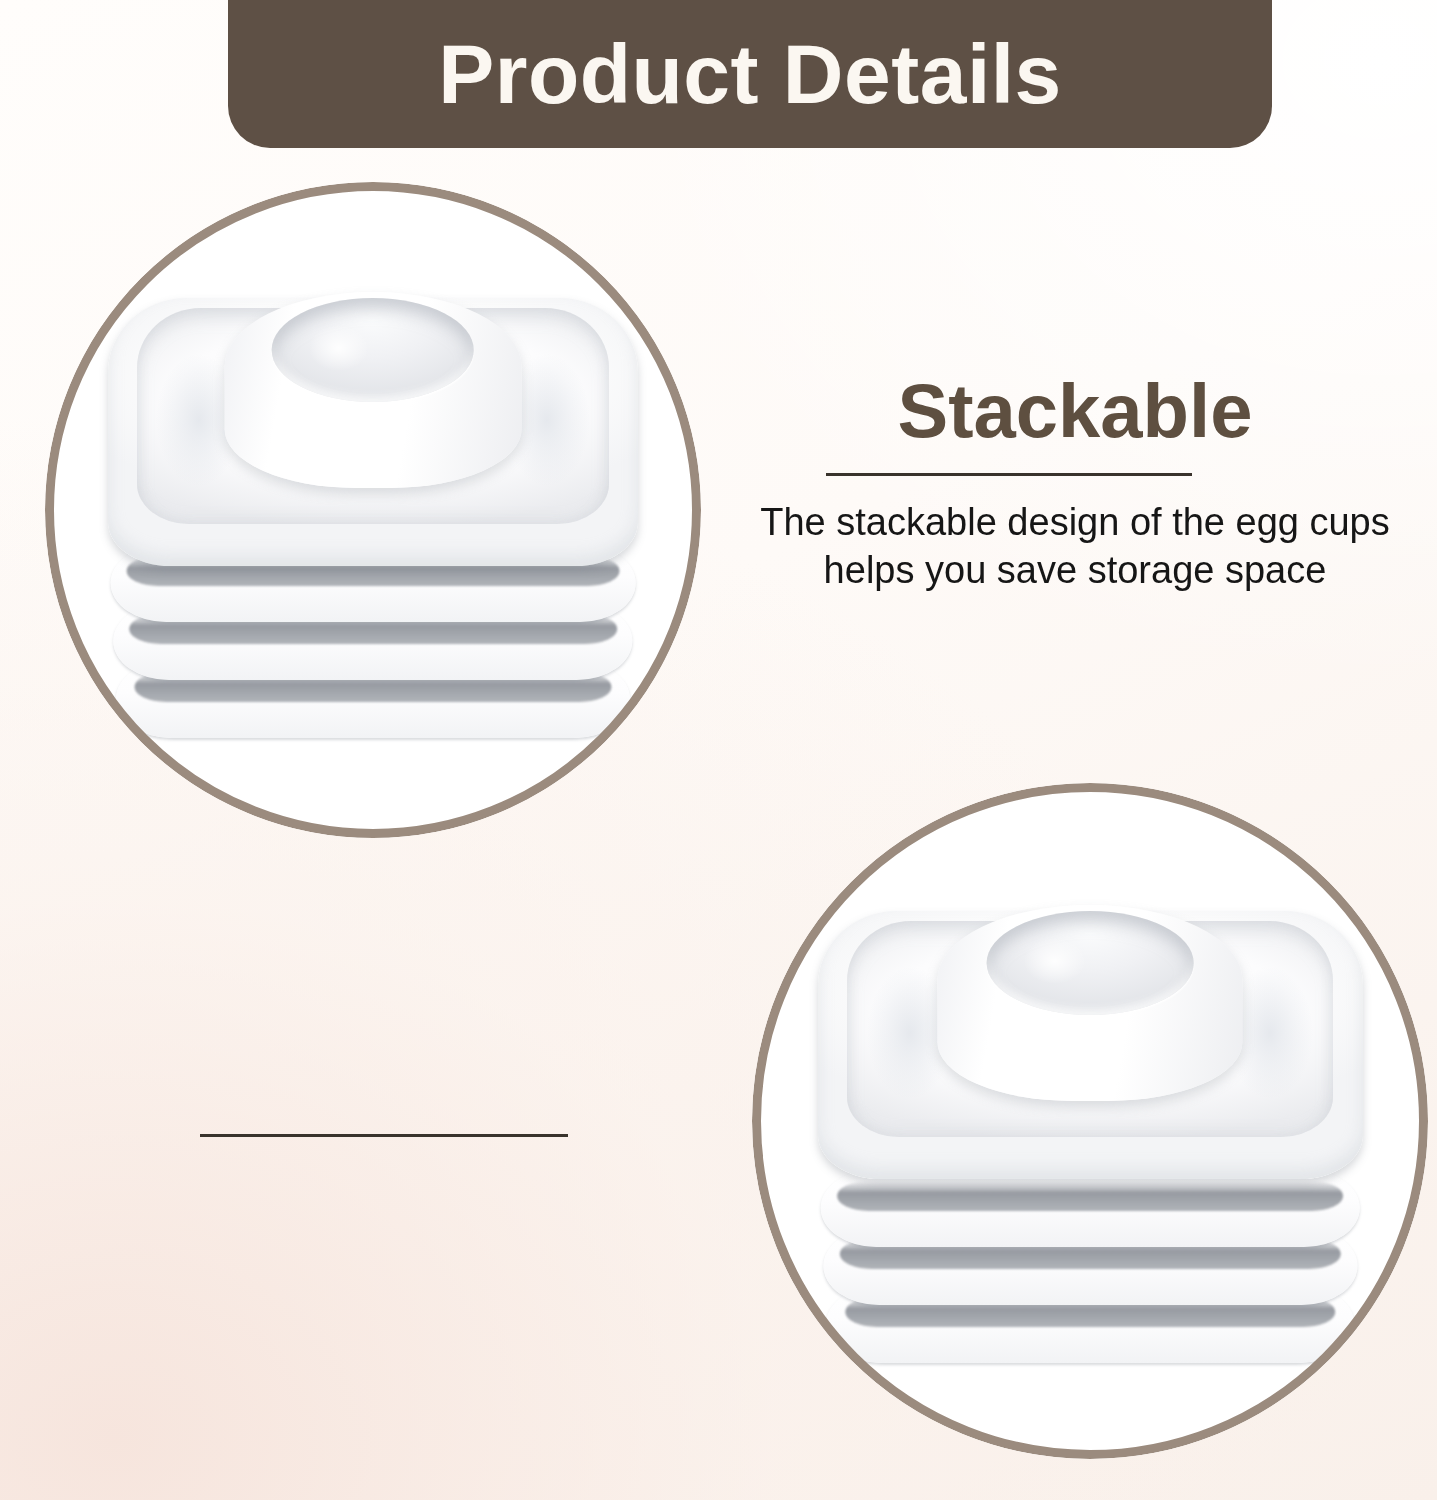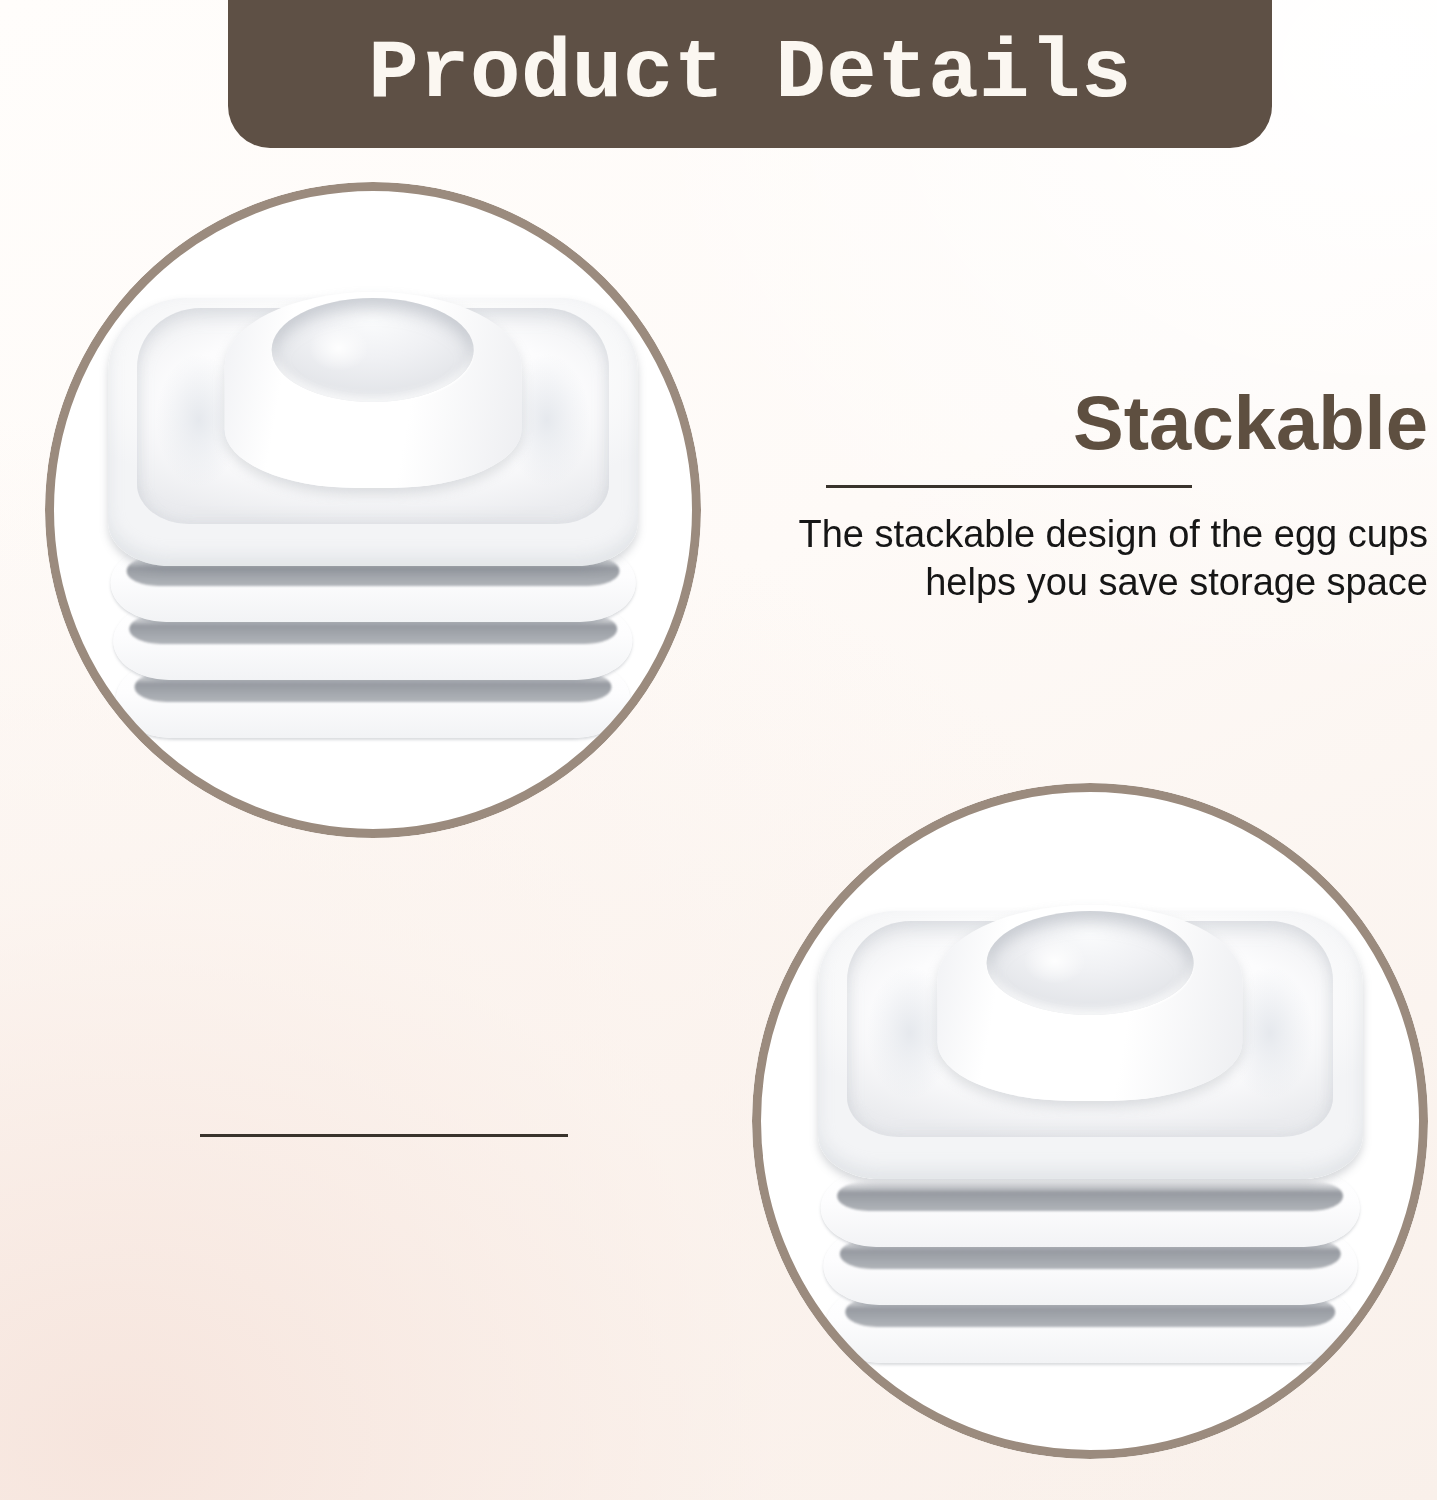--- a/index.html
+++ b/index.html
@@ -32,21 +32,21 @@
     top: -10px;
     width: 1044px;
     height: 158px;
     background: #5E5045;
     border-radius: 0 0 42px 42px;
     display: flex;
     align-items: center;
     justify-content: center;
   }
   .banner-title {
-    font-family: Liberation Mono, monospace;
+    font-family: Liberation Sans, sans-serif;
     font-weight: 700;
     font-size: 84px;
     line-height: 1;
     color: #FBF7F1;
     letter-spacing: 0.5px;
     padding-top: 10px;
     white-space: nowrap;
   }
 
   
@@ -215,23 +215,23 @@
     font-family: "Liberation Sans", sans-serif;
     font-weight: 400;
     font-size: 38px;
     line-height: 1.28;
     color: #161616;
     margin: 0;
   }
 
   .feature-stackable {
     left: 722px;
-    top: 384px;
+    top: 372px;
     width: 706px;
-    text-align: right;
+    text-align: center;
   }
   .feature-stackable .rule { width: 366px; margin: 23px auto 0 104px; }
   .feature-stackable .feature-desc { margin-top: 22px; }
 
   .feature-ceramic {
     left: 18px;
     top: 1112px;
     width: 740px;
     text-align: center;
   }

